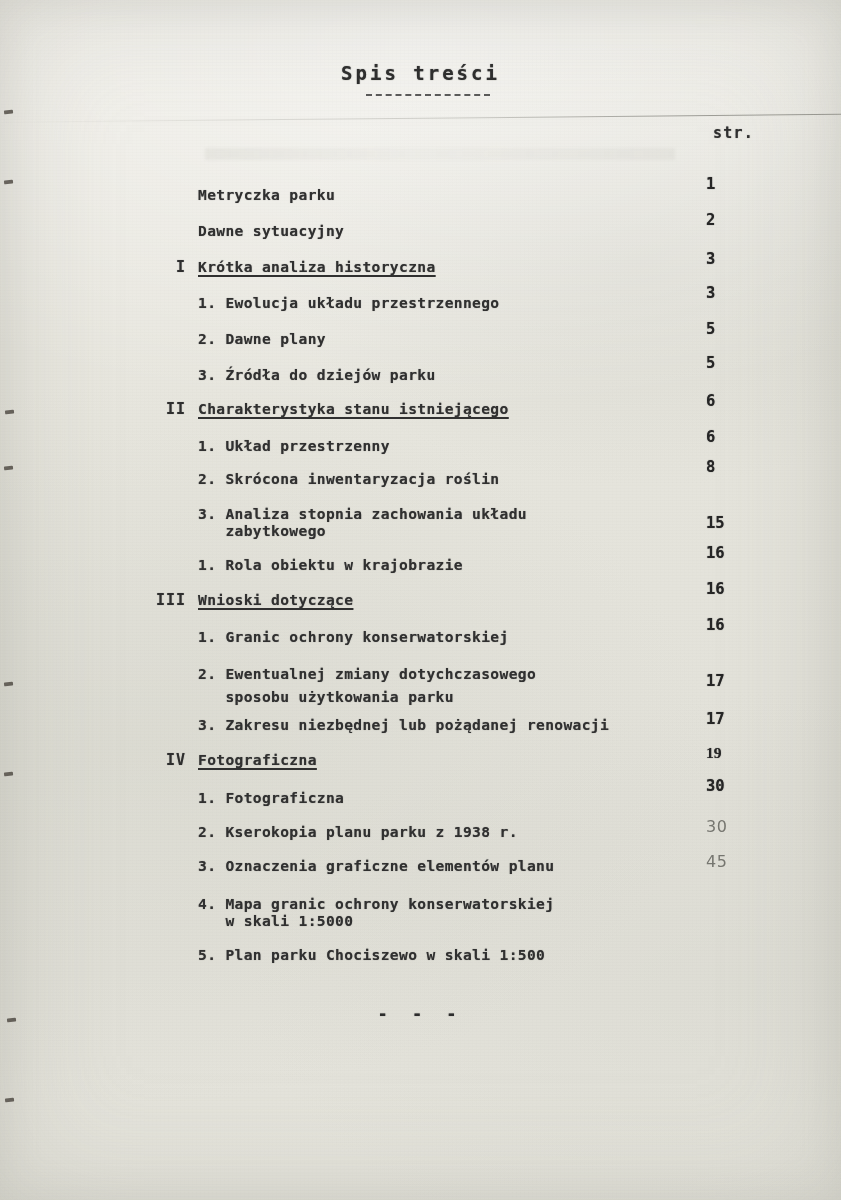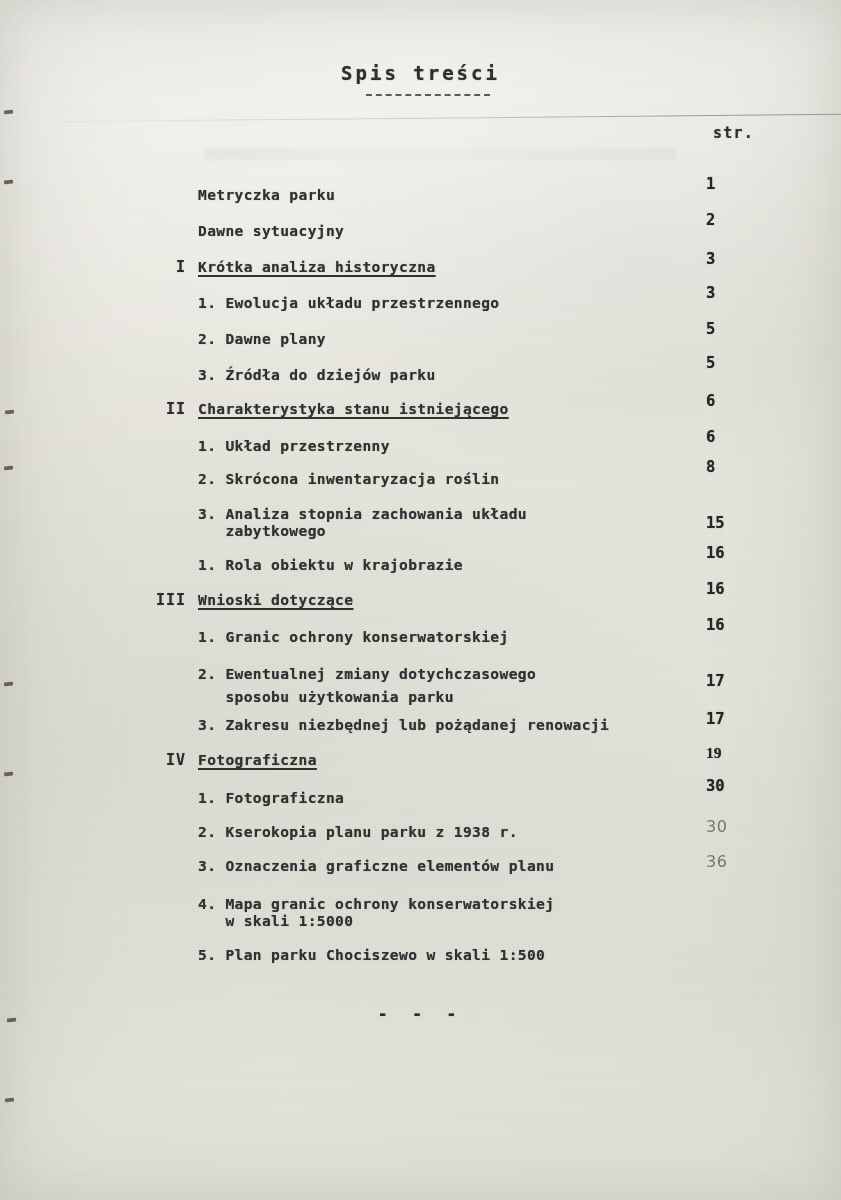--- a/index.html
+++ b/index.html
@@ -200,21 +200,21 @@
         <div class="txt">1. Fotograficzna</div>
       </div>
       <div class="pg" style="top: 777px;">30</div>
       <div class="row" style="top: 823px;">
         <div class="txt">2. Kserokopia planu parku z 1938 r.</div>
       </div>
       <div class="pg pencil" style="top: 817px;">30</div>
       <div class="row" style="top: 857px;">
         <div class="txt">3. Oznaczenia graficzne elementów planu</div>
       </div>
-      <div class="pg pencil" style="top: 852px;">36</div>
+      <div class="pg pencil" style="top: 852px;">45</div>
       <div class="row" style="top: 895px;">
         <div class="txt">4. Mapa granic ochrony konserwatorskiej</div>
         <div class="txt cont" style="top: 17px;">   w skali 1:5000</div>
       </div>
       <div class="row" style="top: 946px;">
         <div class="txt">5. Plan parku Chociszewo w skali 1:500</div>
       </div>
     </div>
 
   <div class="footer-dashes">- - -</div>

